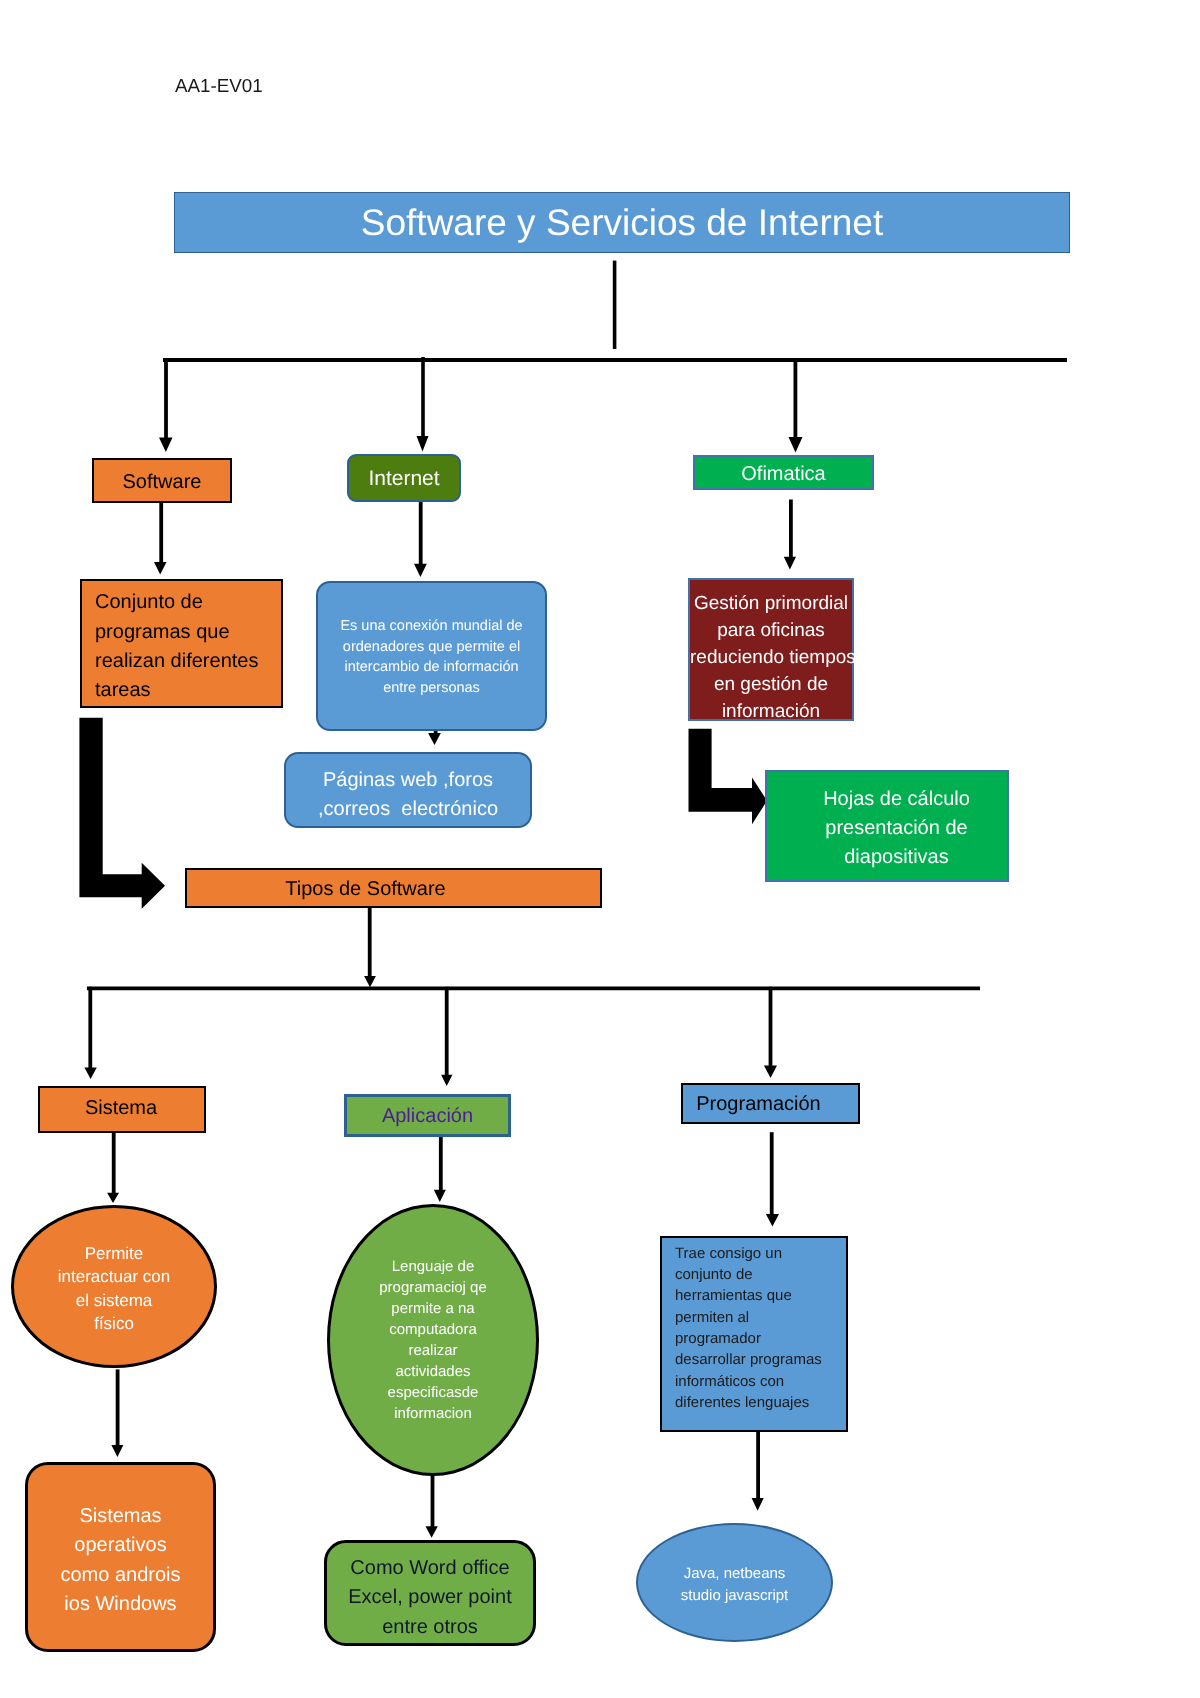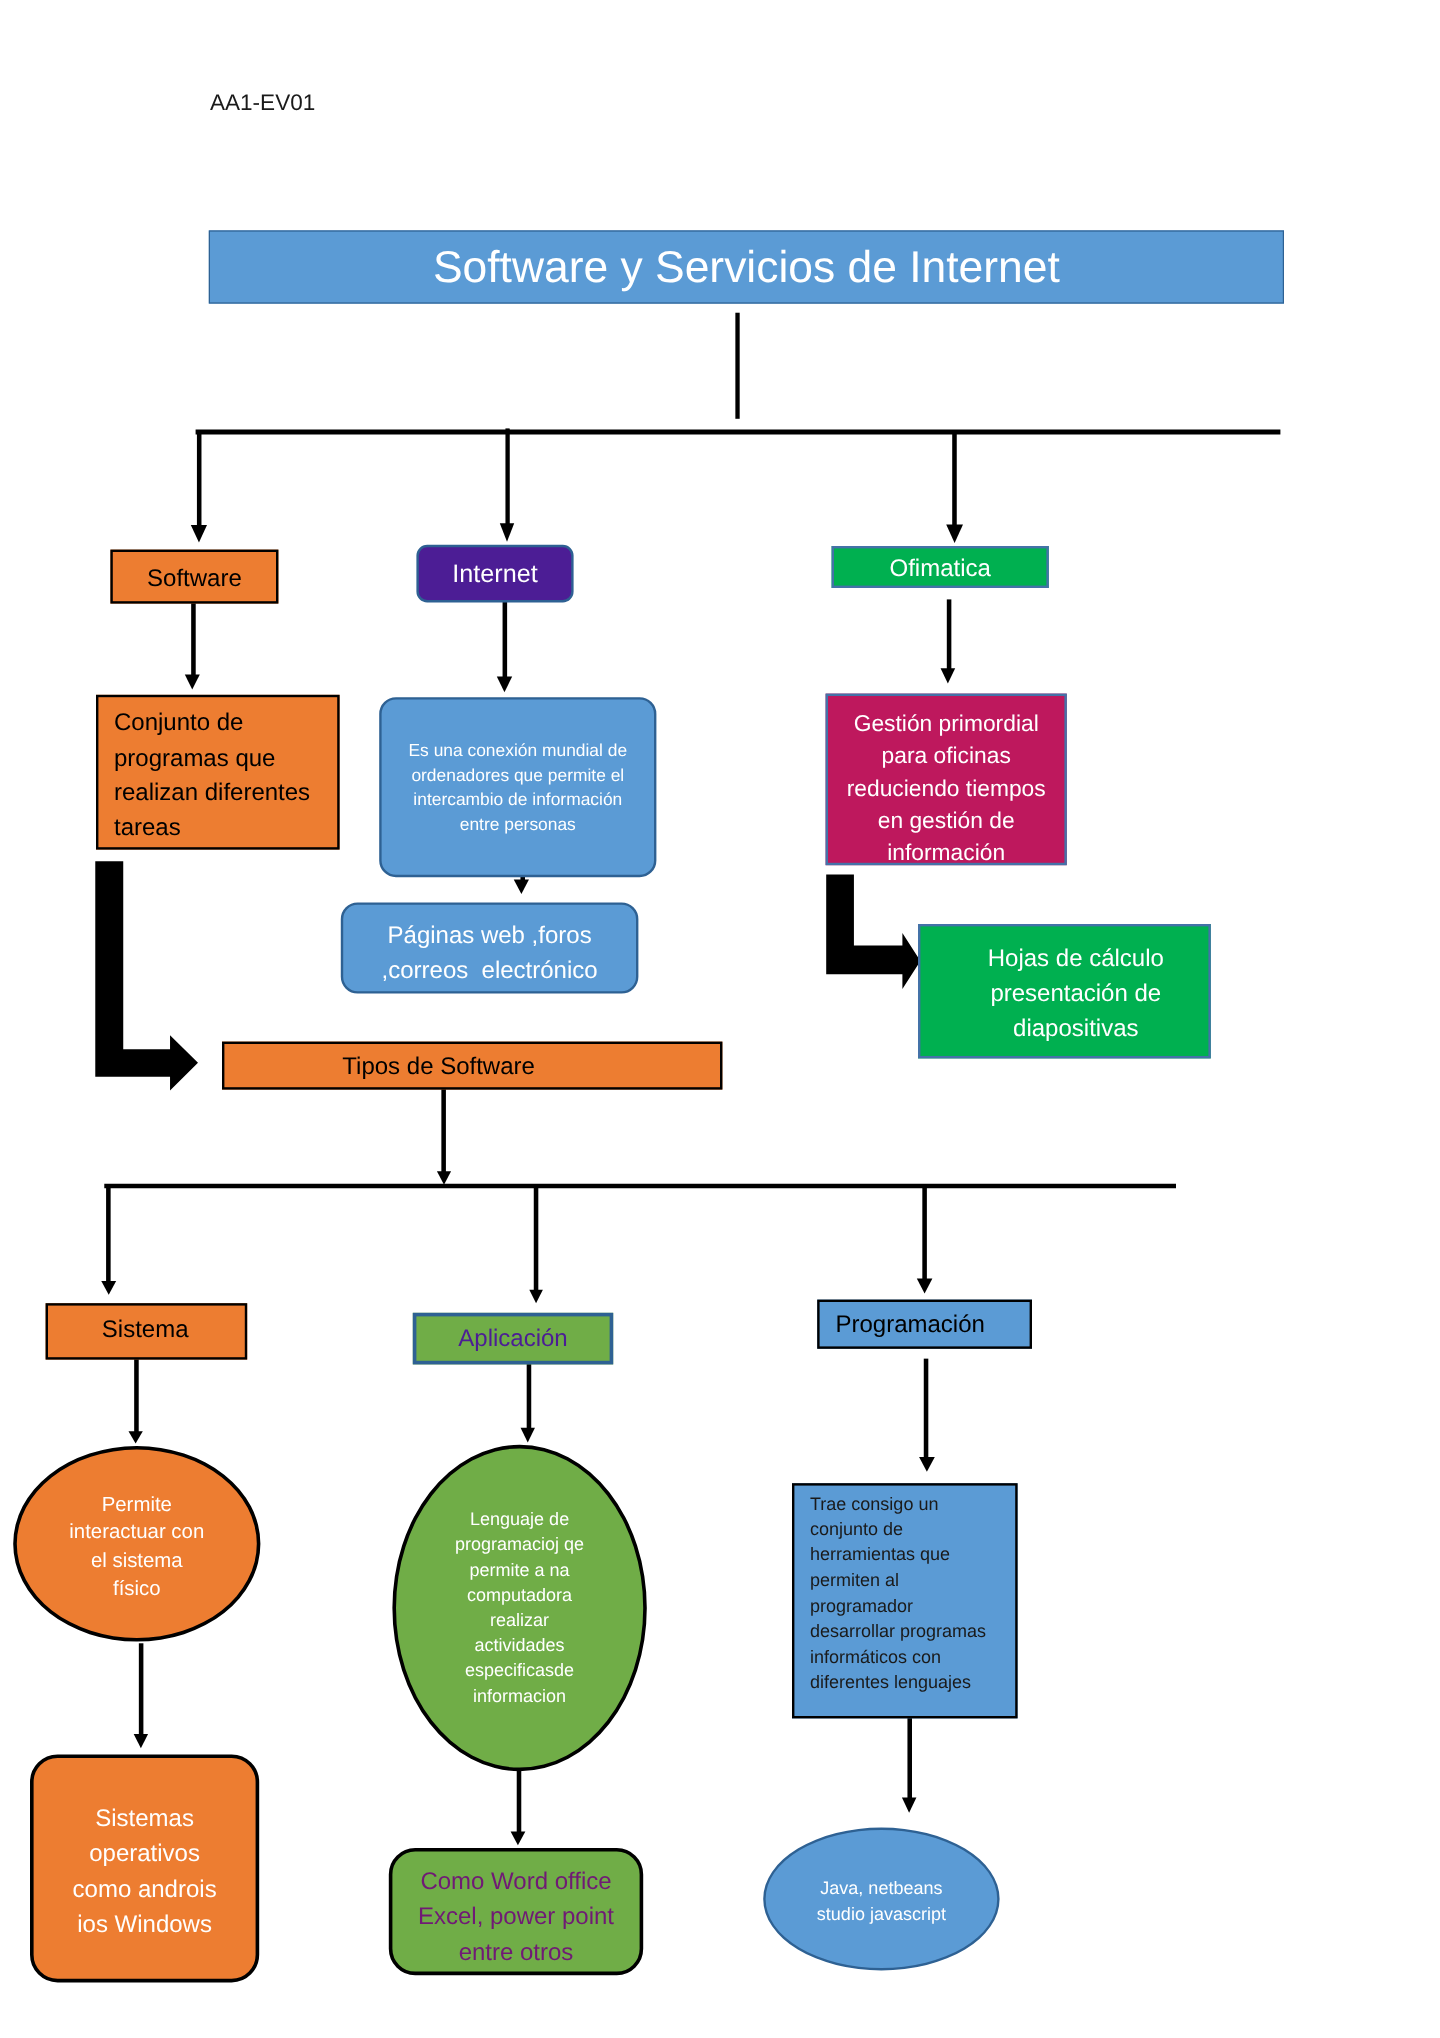--- a/index.html
+++ b/index.html
@@ -20,37 +20,37 @@
 
   
   #n-title{left:174px;top:192px;width:896px;height:61px;
            background:#5B9BD5;border:1.8px solid #2E6193;
            font-size:37px;color:#fff;}
 
   
   #n-software{left:92px;top:458px;width:140px;height:45px;
               background:#ED7D31;border:2.5px solid #000;
               font-size:20px;color:#000;padding-top:3px;}
-  #n-internet{left:347px;top:454px;width:131px;height:48px;
-              background:#4c1d95;border:2.5px solid #2E6193;border-radius:9px;
+  #n-internet{left:347px;top:454px;width:114px;height:48px;
+              background:#4d7c0f;border:2.5px solid #2E6193;border-radius:9px;
               font-size:21px;color:#fff;padding-top:2px;}
   #n-ofimatica{left:693px;top:455px;width:181px;height:35px;
                background:#00B050;border:2px solid #4472A8;
                font-size:20px;color:#fff;padding-top:3px;}
 
   
   #n-conjunto{left:80px;top:579px;width:203px;height:129px;
               background:#ED7D31;border:2.5px solid #000;
               font-size:20px;color:#000;line-height:29.4px;
               text-align:left;justify-content:flex-start;padding:7px 0 0 13px;}
   #n-conexion{left:316px;top:581px;width:231px;height:150px;
               background:#5B9BD5;border:2.5px solid #2E6193;border-radius:14px;
               font-size:14.5px;color:#fff;line-height:20.7px;padding-top:2.5px;}
-  #n-gestion{left:688px;top:578px;width:201px;height:143px;
-             background:#be185d;border:2px solid #4472A8;
+  #n-gestion{left:688px;top:578px;width:166px;height:143px;
+             background:#7f1d1d;border:2px solid #4472A8;
              font-size:19px;color:#fff;line-height:26.9px;padding-top:18px;}
 
   
   #n-paginas{left:284px;top:752px;width:248px;height:76px;
              background:#5B9BD5;border:2.5px solid #2E6193;border-radius:14px;
              font-size:20px;color:#fff;line-height:29.2px;padding-top:10px;}
   #n-hojas{left:765px;top:770px;width:244px;height:112px;
            background:#00B050;border:2px solid #4472A8;
            font-size:20px;color:#fff;line-height:29px;padding:5px 0 0 19px;}
   #n-tipos{left:185px;top:868px;width:417px;height:40px;
@@ -79,21 +79,21 @@
           background:#5B9BD5;border:2.5px solid #000;
           font-size:15px;color:#1a1a1a;line-height:21.3px;
           text-align:left;justify-content:flex-start;padding:0 0 12px 13px;}
 
   
   #n-sistemasop{left:25px;top:1462px;width:191px;height:190px;
                 background:#ED7D31;border:3px solid #000;border-radius:23px;
                 font-size:20px;color:#fff;line-height:29.3px;padding-top:7px;}
   #n-comoword{left:324px;top:1540px;width:212px;height:106px;
               background:#70AD47;border:3px solid #000;border-radius:22px;
-              font-size:20px;color:#701a75;line-height:29.3px;padding-top:10px;}
+              font-size:20px;color:#0f172a;line-height:29.3px;padding-top:10px;}
   #n-java{left:636px;top:1523px;width:197px;height:119px;
           background:#5B9BD5;border:2.5px solid #2E6193;border-radius:50%;
           font-size:15px;color:#fff;line-height:21.3px;padding:4px 18px 0;}
 </style>
 </head>
 <body>
 
 <div id="page">
   <div id="heading">
       <div>AA1-EV01</div>

